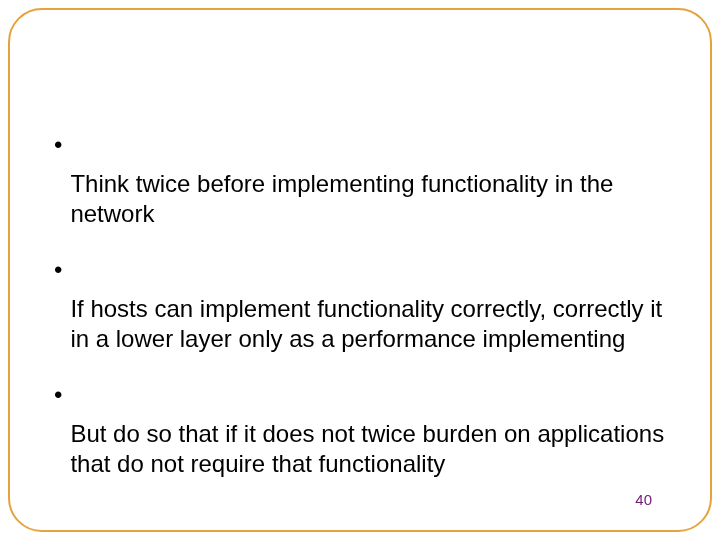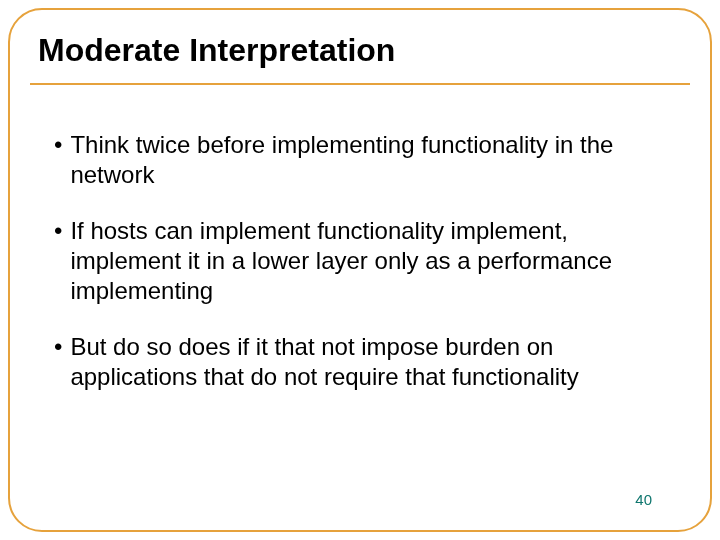--- a/index.html
+++ b/index.html
@@ -45,59 +45,56 @@
     display: flex;
     font-size: 24px;
     color: #000;
     line-height: 1.25;
     margin-bottom: 26px;
   }
   .dot {
     flex: 0 0 auto;
     margin-right: 8px;
   }
-  .txt { flex: 1 1 auto; }
+  .txt { flex: 1 1 auto; margin-top: 39px; }
   .u { }
   .pagenum {
     position: absolute;
     right: 58px;
     bottom: 22px;
     font-size: 15px;
-    color: #0f766e;
+    color: #701a75;
   }
 </style>
 </head>
 <body>
 
 <div class="slide-frame">
 
-  <div class="title-wrap">
-    <div class="title">Moderate Interpretation</div>
-  </div>
 
   <div class="body">
 
     <div class="bullet">
       <span class="dot">•</span>
       <span class="txt">
         <span>Think twice before implementing functionality in the network</span><span class="u"></span><span></span>
       </span>
     </div>
 
     <div class="bullet">
       <span class="dot">•</span>
       <span class="txt">
-        <span>If hosts can implement functionality implement, implement it in a lower layer </span><span class="u">only</span><span> as a performance implementing</span>
+        <span>If hosts can implement functionality correctly, correctly it in a lower layer </span><span class="u">only</span><span> as a performance implementing</span>
       </span>
     </div>
 
     <div class="bullet">
       <span class="dot">•</span>
       <span class="txt">
-        <span>But do so does if it </span><span class="u">that not impose burden</span><span> on applications that do not require that functionality</span>
+        <span>But do so that if it </span><span class="u">does not twice burden</span><span> on applications that do not require that functionality</span>
       </span>
     </div>
 
   </div>
 
   <div class="pagenum">40</div>
 
 </div>
 
 </body></html>

